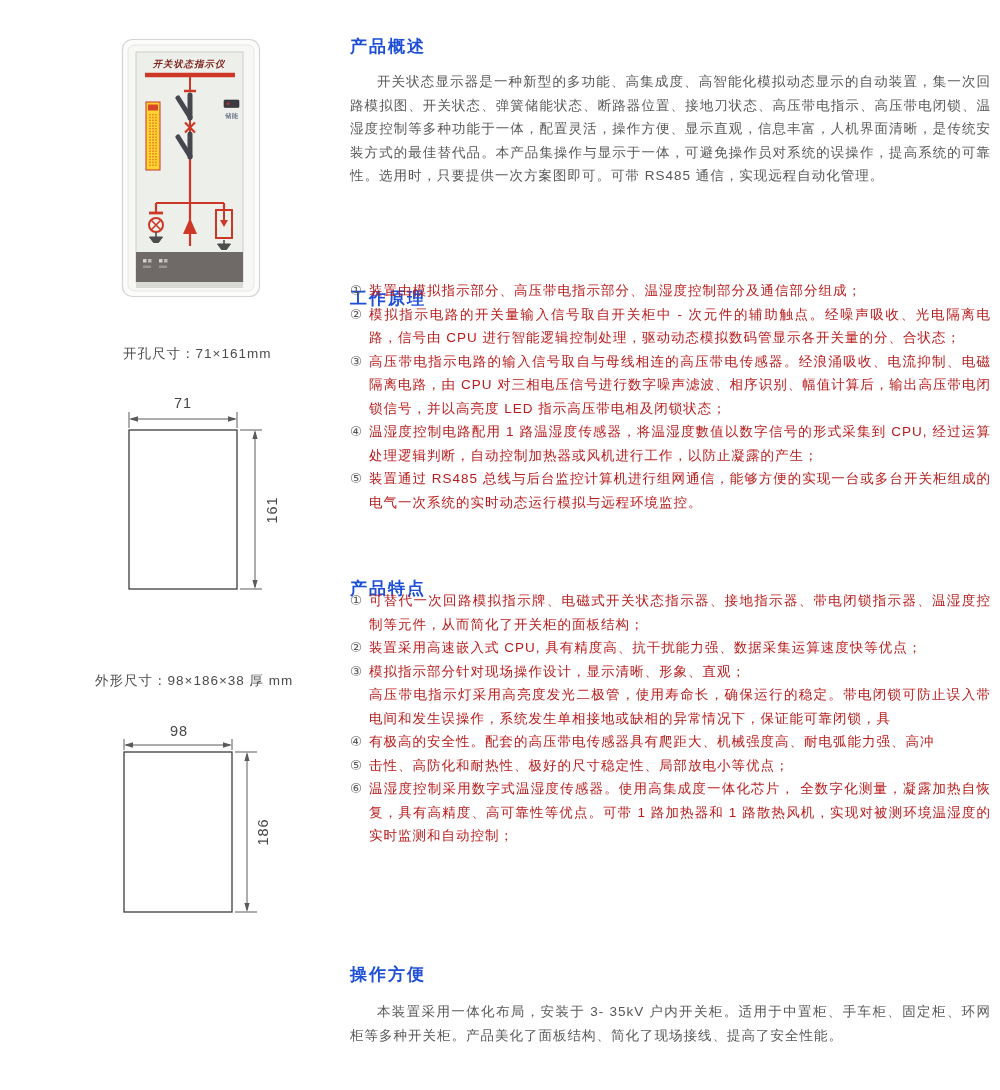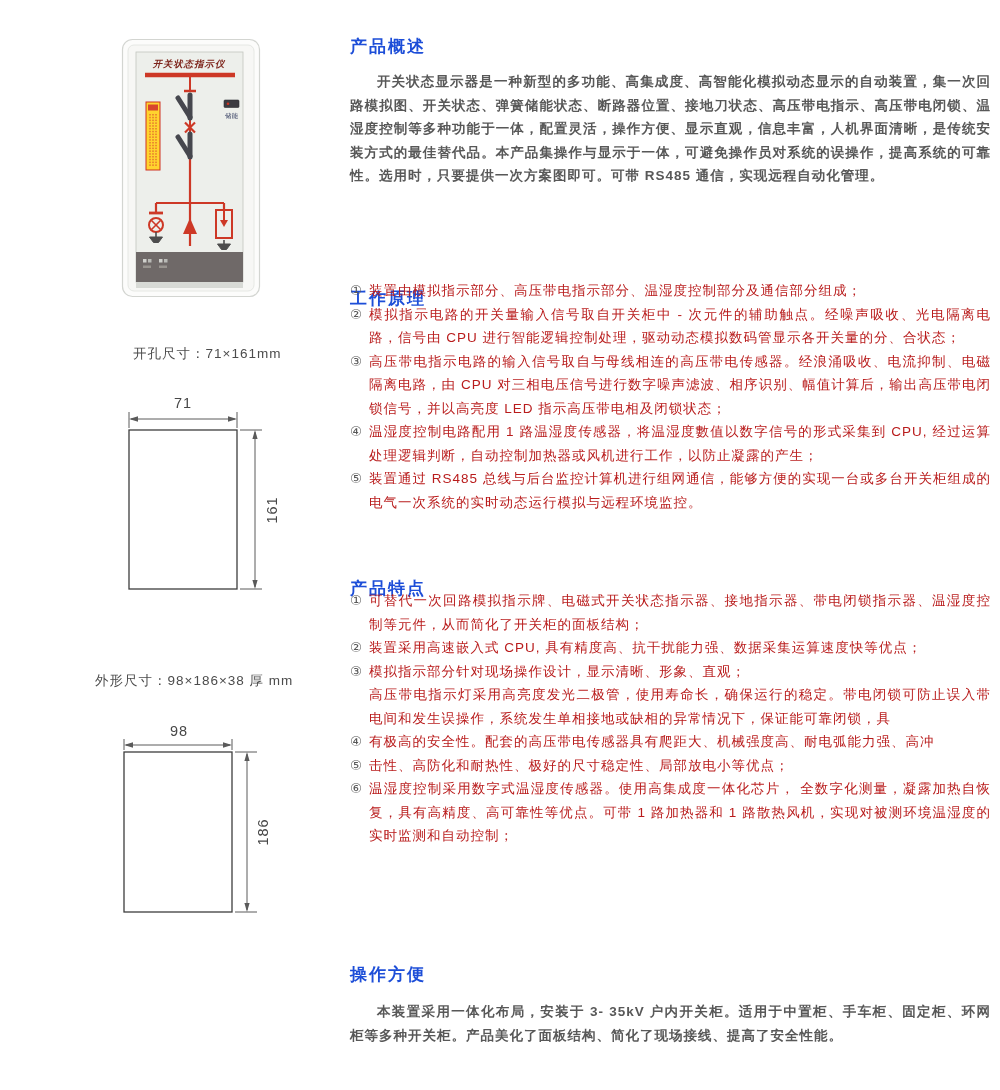--- a/index.html
+++ b/index.html
@@ -3,21 +3,21 @@
 <meta charset="utf-8">
 <style>
   html,body{margin:0;padding:0;background:#fff;}
   .page{position:relative;width:1000px;height:1090px;background:#ffffff;overflow:hidden;
         font-family:"Liberation Sans","DejaVu Sans",sans-serif;}
 
   
   .abs{position:absolute;}
   .col{left:350px;width:641px;}
   .hd{font-size:17px;font-weight:bold;color:#1d4ed8;letter-spacing:2px;line-height:22px;}
-  .body{font-size:13.5px;line-height:23.5px;color:#585858;text-align:justify;letter-spacing:1px;font-weight:bold;}
+  .body{font-size:13.5px;line-height:23.5px;color:#585858;text-align:justify;letter-spacing:1px;}
   .indent{text-indent:2em;}
   .li{display:flex;}
   .mk{width:19px;flex:none;font-size:13.5px;line-height:23.5px;color:#585858;}
   .tx{flex:1;font-size:13.5px;line-height:23.5px;color:#b91c1c;text-align:justify;letter-spacing:1px;}
 
   
   .caption{position:absolute;font-size:13.5px;color:#4c4c4c;letter-spacing:1px;white-space:nowrap;}
   .dim{font-size:14.5px;fill:#474747;letter-spacing:1px;font-family:"Liberation Sans",sans-serif;}
   .devtitle{fill:#7d241b;font-family:"DejaVu Serif",serif;font-weight:bold;font-style:italic;letter-spacing:1.2px;}
   .zh-label{font-family:"Liberation Sans",sans-serif;}
@@ -95,21 +95,21 @@
       <rect x="22" y="221" width="3.5" height="3.5" fill="#cfd0cc"></rect>
       <rect x="27" y="221" width="3.5" height="3.5" fill="#b9bab6"></rect>
       <rect x="22" y="227.5" width="8" height="2.5" fill="#98948f"></rect>
       <rect x="38" y="221" width="3.5" height="3.5" fill="#cfd0cc"></rect>
       <rect x="43" y="221" width="3.5" height="3.5" fill="#b9bab6"></rect>
       <rect x="38" y="227.5" width="8" height="2.5" fill="#98948f"></rect>
       <rect x="15" y="244" width="107" height="6" fill="#d8dad6"></rect>
     </g>
   </svg>
 
-  <div class="caption" style="left:123px;top:345px;margin-left:10px;">开孔尺寸：71×161mm</div>
+  <div class="caption" style="left:123px;top:345px;">开孔尺寸：71×161mm</div>
 
   <svg class="abs" style="left:115px;top:390px;" width="180" height="212" viewBox="0 0 180 212">
     <text x="68" y="18" text-anchor="middle" class="dim">71</text>
     <g stroke="#5a5a5a" stroke-width="1">
       <line x1="14" y1="22" x2="14" y2="38"></line>
       <line x1="122" y1="22" x2="122" y2="38"></line>
       <line x1="16" y1="29" x2="120" y2="29"></line>
       <line x1="125" y1="40" x2="147" y2="40"></line>
       <line x1="125" y1="199" x2="147" y2="199"></line>
       <line x1="140" y1="42" x2="140" y2="197"></line>

